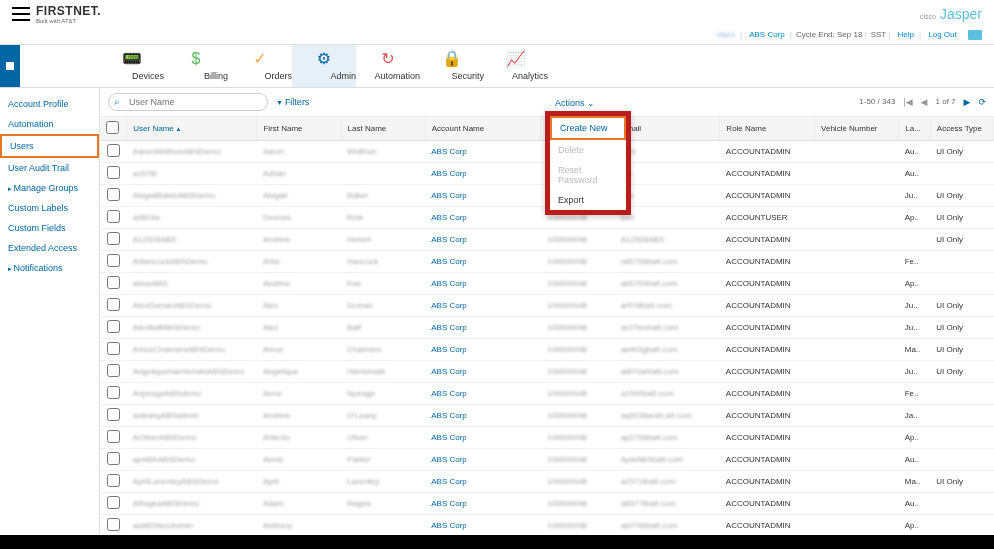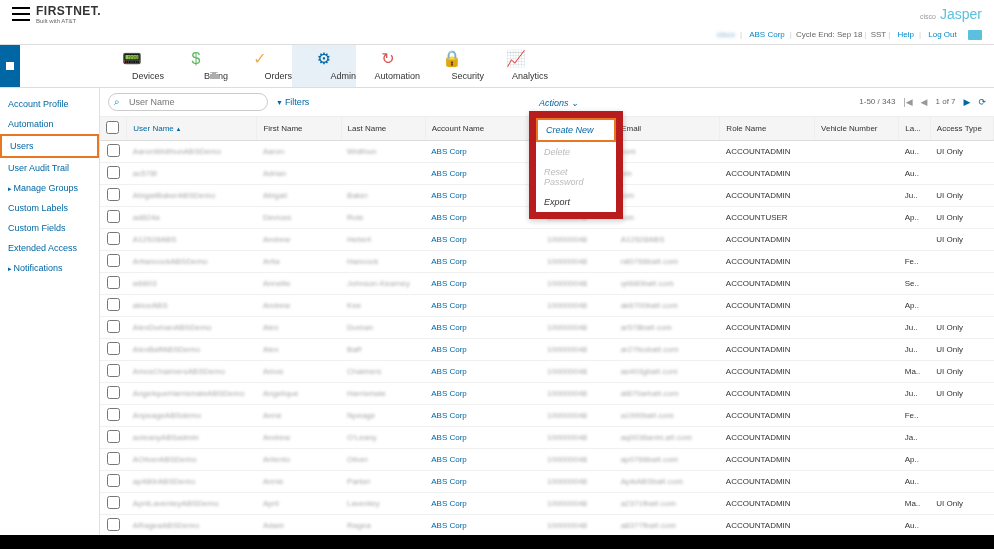--- a/index.html
+++ b/index.html
@@ -29,23 +29,23 @@
 .sidebar-item { padding: 5px 8px; font-size: 9px; color: #0066a4; cursor: pointer; }
 .sidebar-item.active { border: 2px solid #e87722; font-weight: normal; }
 .sidebar-item.expand::before { content: "▸ "; font-size: 7px; }
 .content { flex: 1; display: flex; flex-direction: column; overflow: hidden; }
 .toolbar { display: flex; align-items: center; padding: 5px 8px; gap: 8px; border-bottom: 1px solid #eee; position: relative; }
 .search-box { position: relative; width: 160px; }
 .search-box input { width: 100%; padding: 3px 18px 3px 20px; border: 1px solid #ccc; border-radius: 10px; font-size: 9px; color: #999; }
 .search-box .mag { position: absolute; left: 6px; top: 3px; color: #0088cc; font-size: 10px; }
 .filters { color: #0066a4; font-size: 9px; cursor: pointer; }
 .filters::before { content: "▼ "; font-size: 7px; }
-.actions-area { position: absolute; left: 439px; font-style: italic; }
+.actions-area { position: absolute; left: 455px; }
 .actions-btn { color: #0066a4; font-size: 9px; cursor: pointer; }
-.actions-menu { position: absolute; top: 14px; left: -10px; background: #fff; border: 7px solid #b91c1c; box-shadow: 0 2px 6px rgba(0,0,0,0.2); width: 94px; z-index: 10; }
+.actions-menu { position: absolute; top: 14px; left: -10px; background: #fff; border: 5px solid #b91c1c; box-shadow: 0 2px 6px rgba(0,0,0,0.2); width: 86px; z-index: 10; }
 .actions-menu-item { padding: 5px 8px; font-size: 9px; cursor: pointer; }
 .actions-menu-item.highlight { border: 2px solid #e87722; color: #0066a4; }
 .actions-menu-item.disabled { color: #bbb; }
 .pager { margin-left: auto; display: flex; gap: 8px; font-size: 8px; color: #666; }
 .pager-btn { cursor: pointer; color: #999; font-size: 9px; }
 .pager-btn.active { color: #0066a4; }
 .table-wrap { flex: 1; overflow: auto; }
 table { width: 100%; border-collapse: collapse; font-size: 8px; }
 thead th { text-align: left; padding: 4px 6px; background: #f5f5f5; border-bottom: 1px solid #ddd; border-right: 1px solid #eee; font-weight: normal; color: #333; position: sticky; top: 0; white-space: nowrap; }
 thead th.sorted { color: #0066a4; }
@@ -261,33 +261,20 @@
 <td class="link">ABS Corp</td>
 <td class="blur">100000048</td>
 <td class="blur">n80766batt.com</td>
 <td>ACCOUNTADMIN</td>
 <td></td>
 <td>Fe..</td>
 <td></td>
             </tr>
             <tr>
               <td class="chk"><input type="checkbox" style=""></td>
-<td class="link blur">w6803</td>
-<td class="blur">Annette</td>
-<td class="blur">Johnson-Kearney</td>
-<td class="link">ABS Corp</td>
-<td class="blur">100000048</td>
-<td class="blur">q4680batt.com</td>
-<td>ACCOUNTADMIN</td>
-<td></td>
-<td>Se..</td>
-<td></td>
-            </tr>
-            <tr>
-              <td class="chk"><input type="checkbox" style=""></td>
 <td class="link blur">akiceABS</td>
 <td class="blur">Andrew</td>
 <td class="blur">Kee</td>
 <td class="link">ABS Corp</td>
 <td class="blur">100000048</td>
 <td class="blur">ak6700batt.com</td>
 <td>ACCOUNTADMIN</td>
 <td></td>
 <td>Ap..</td>
 <td></td>

